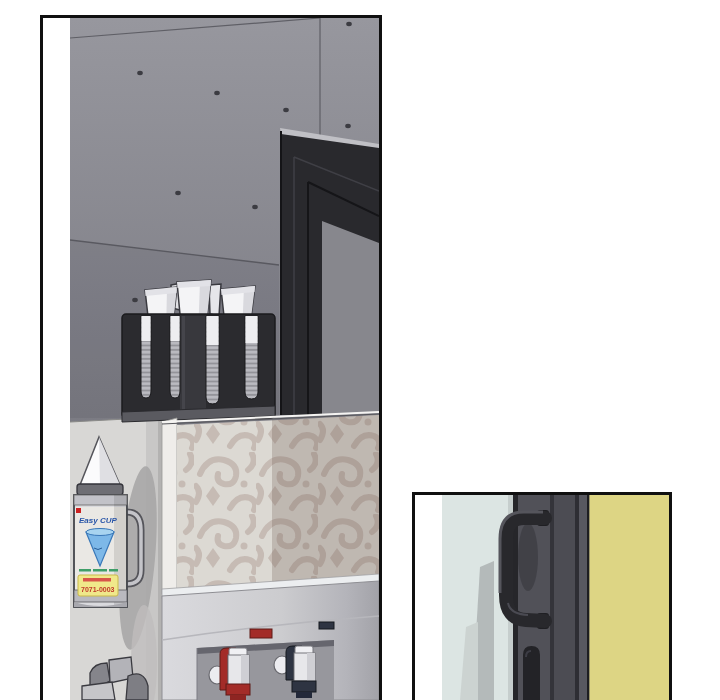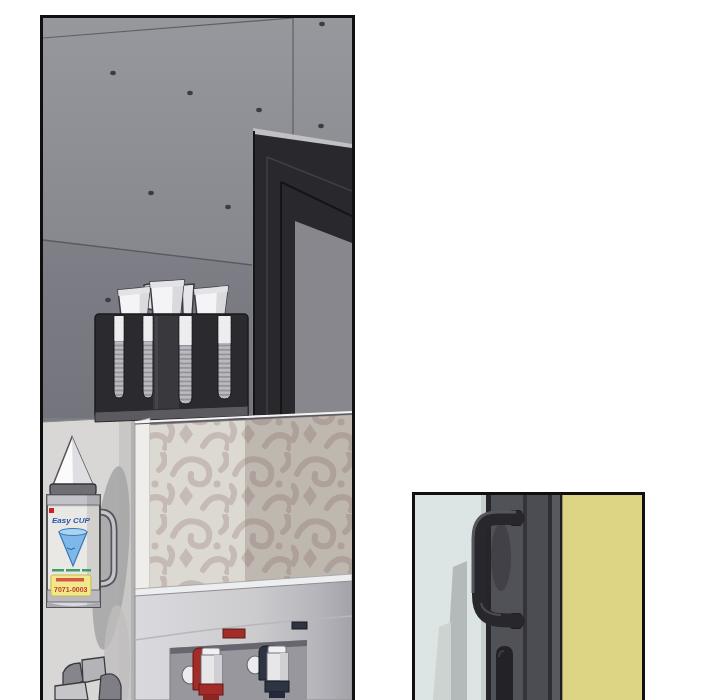--- a/index.html
+++ b/index.html
@@ -1,18 +1,18 @@
 <!DOCTYPE html>
 <html><head>
 <meta charset="utf-8">
 <style>
   html,body{margin:0;padding:0;background:#ffffff;}
   body{width:720px;height:700px;position:relative;overflow:hidden;
        font-family:"Liberation Sans",sans-serif;}
-  .panel{position:absolute;background:#fff;border:3px solid #101010;border-bottom:none;}
+  .panel{position:absolute;background:#fff;border:3px solid #101010;border-bottom:none;padding-left:27px;}
   #panel1{left:40px;top:15px;width:309px;height:682px;}
   #panel2{left:412px;top:492px;width:227px;height:205px;}
   .panel svg{display:block;width:100%;height:100%;}
 </style>
 </head>
 <body>
 
 <div id="panel1" class="panel">
 <svg viewBox="0 0 309 682" preserveAspectRatio="none">
   <defs>

